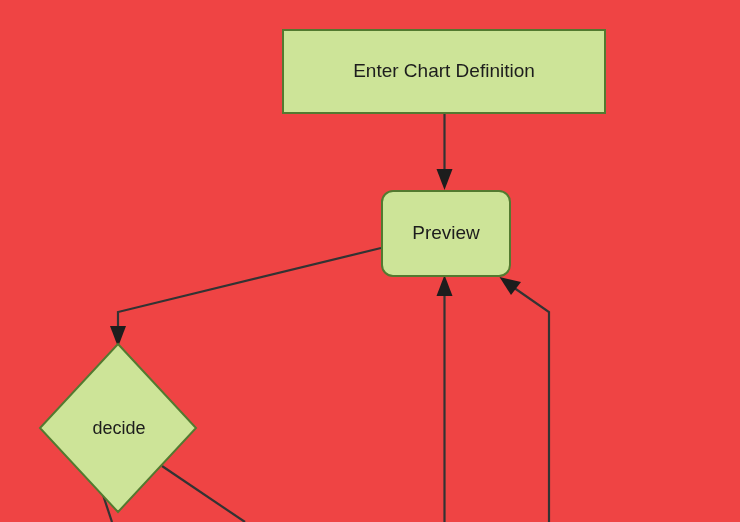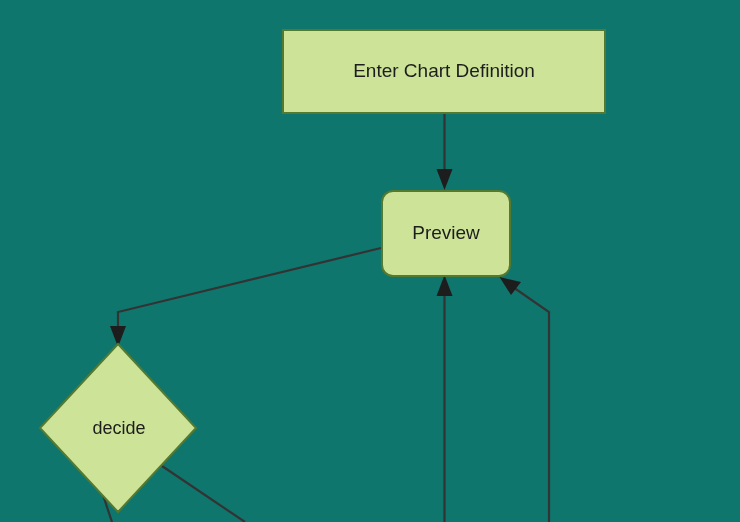--- a/index.html
+++ b/index.html
@@ -8,21 +8,21 @@
     padding: 0;
     background: #ffffff;
   }
   body {
     font-family: "Liberation Sans", sans-serif;
   }
   #canvas {
     position: relative;
     width: 740px;
     height: 522px;
-    background: #0f766e;
+    background: #ef4444;
     overflow: hidden;
   }
   #flow-svg {
     position: absolute;
     top: 0;
     left: 0;
     width: 740px;
     height: 522px;
     display: block;
   }

